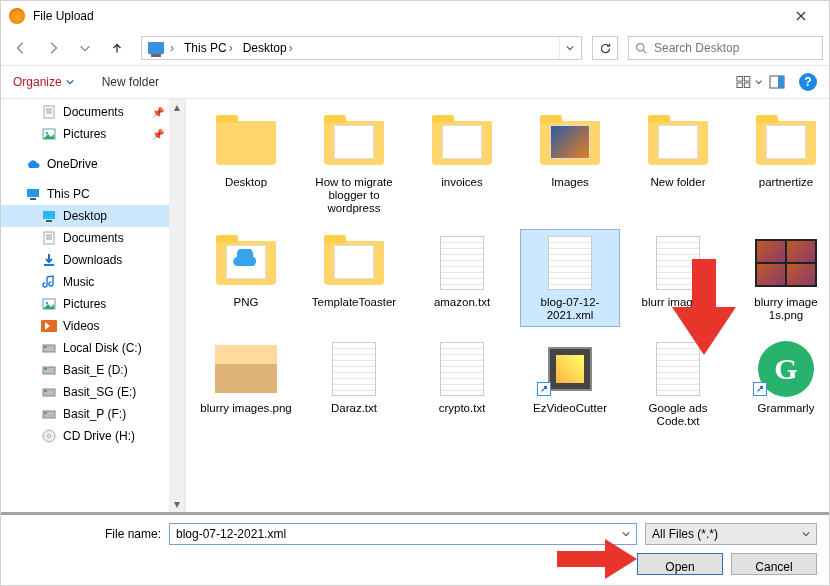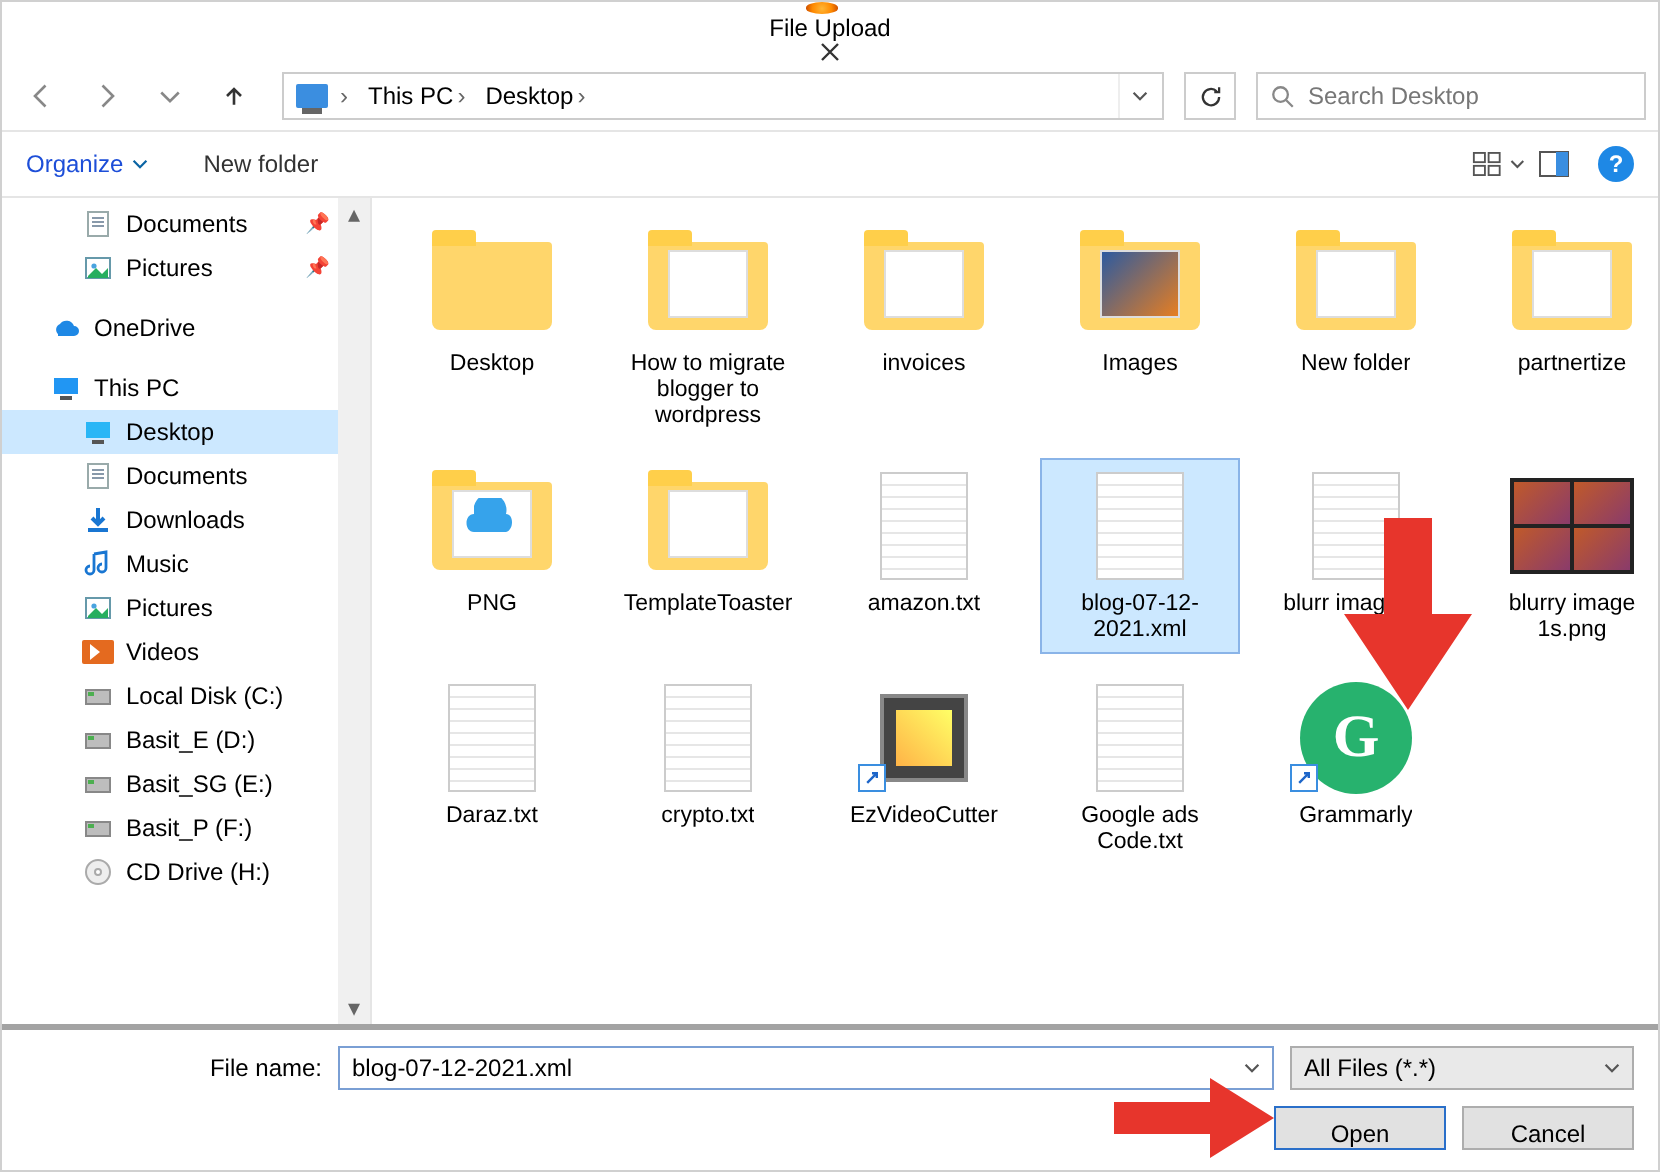--- a/index.html
+++ b/index.html
@@ -1,38 +1,38 @@
 <!DOCTYPE html>
 <html><head>
 <meta charset="utf-8">
 <style>
   * { box-sizing: border-box; font-family: "Segoe UI", Tahoma, sans-serif; }
   body { margin: 0; background: #fff; font-size: 12px; color: #000; width: 830px; height: 586px; overflow: hidden; }
   .dialog { width: 830px; height: 586px; display: flex; flex-direction: column; border: 1px solid #d0d0d0; }
-  .titlebar { height: 30px; display: flex; align-items: center; padding: 0 8px; flex-direction: column; }
+  .titlebar { height: 30px; display: flex; align-items: center; padding: 0 8px; }
   .titlebar .ff-icon { width: 16px; height: 16px; border-radius: 50%; background: radial-gradient(circle at 50% 55%, #ffb636 0%, #ff8a00 55%, #c64600 100%); margin-right: 8px; position: relative; }
   .titlebar .title { flex: 1; font-size: 12px; }
   .titlebar .close { width: 40px; height: 100%; display:flex; align-items:center; justify-content:center; cursor:pointer; }
   .titlebar .close svg { width:10px; height:10px; }
   .navrow { height: 34px; display:flex; align-items:center; padding: 0 6px; gap:4px; }
   .nav-btn { width:28px; height:26px; display:flex; align-items:center; justify-content:center; color:#888; border-radius:3px; }
   .nav-btn.enabled { color:#333; }
   .nav-btn svg { width:14px; height:14px; }
   .addr-wrap { flex:1; height:24px; border:1px solid #ccc; display:flex; align-items:center; padding:0 2px; margin: 0 6px; }
   .addr-seg { display:flex; align-items:center; height:100%; padding:0 4px; cursor:pointer; }
   .pc-icon { width:16px; height:12px; margin-right:4px; position:relative; }
   .pc-icon::before{content:"";position:absolute;inset:0;background:#3b8ee0;border-radius:1px;}
   .pc-icon::after{content:"";position:absolute;left:3px;right:3px;bottom:-3px;height:3px;background:#666;}
   .chev { margin:0 2px; color:#666; }
   .addr-end { flex:1; }
   .addr-drop { width:20px; height:100%; display:flex; align-items:center; justify-content:center; border-left:1px solid #eee; }
   .refresh-btn { width:26px; height:24px; border:1px solid #ccc; display:flex; align-items:center; justify-content:center; margin-right:6px;}
   .search-wrap { width:195px; height:24px; border:1px solid #ccc; display:flex; align-items:center; padding:0 6px; color:#777; gap:6px; }
   .toolbar { height: 34px; border-top:1px solid #e5e5e5; border-bottom:1px solid #e5e5e5; background:#fff; display:flex; align-items:center; padding:0 12px; }
-  .tool-link { color:#1d4ed8; display:flex; align-items:center; gap:4px; cursor:pointer; }
+  .tool-link { color:#b91c1c; display:flex; align-items:center; gap:4px; cursor:pointer; }
   .tool-link.gray { color:#333; margin-left:28px;}
   .toolbar .spacer { flex:1; }
   .tool-ico { width:28px; height:24px; display:flex; align-items:center; justify-content:center; border:1px solid transparent; }
   .help-ico { width:18px; height:18px; border-radius:50%; background:#1e88e5; color:#fff; display:flex; align-items:center; justify-content:center; font-size:12px; font-weight:bold; margin-left:8px;}
   .body { flex:1; display:flex; min-height:0; }
   .sidebar { width:185px; border-right:1px solid #e5e5e5; padding: 2px 0; overflow:hidden; position:relative;}
   .sidebar-scroll{ position:absolute; right:0; top:0; bottom:0; width:16px; background:#f0f0f0; display:flex; flex-direction:column;}
   .sidebar-scroll .sbar-btn{height:16px; display:flex; align-items:center; justify-content:center; color:#666;}
   .sidebar-scroll .track{flex:1;}
   .tree { list-style:none; margin:0; padding:0; }
@@ -415,20 +415,26 @@
                 <div></div>
                 <div></div>
                 <div></div>
                 <div></div>
               </div>
             </div>
             <div class="label">blurry image 1s.png</div>
           </div>
           <div class="item">
             <div class="thumb">
+              <div class="img-thumb2"></div>
+            </div>
+            <div class="label">blurry images.png</div>
+          </div>
+          <div class="item">
+            <div class="thumb">
               <div class="file-shape"></div>
             </div>
             <div class="label">Daraz.txt</div>
           </div>
           <div class="item">
             <div class="thumb">
               <div class="file-shape"></div>
             </div>
             <div class="label">crypto.txt</div>
           </div>

